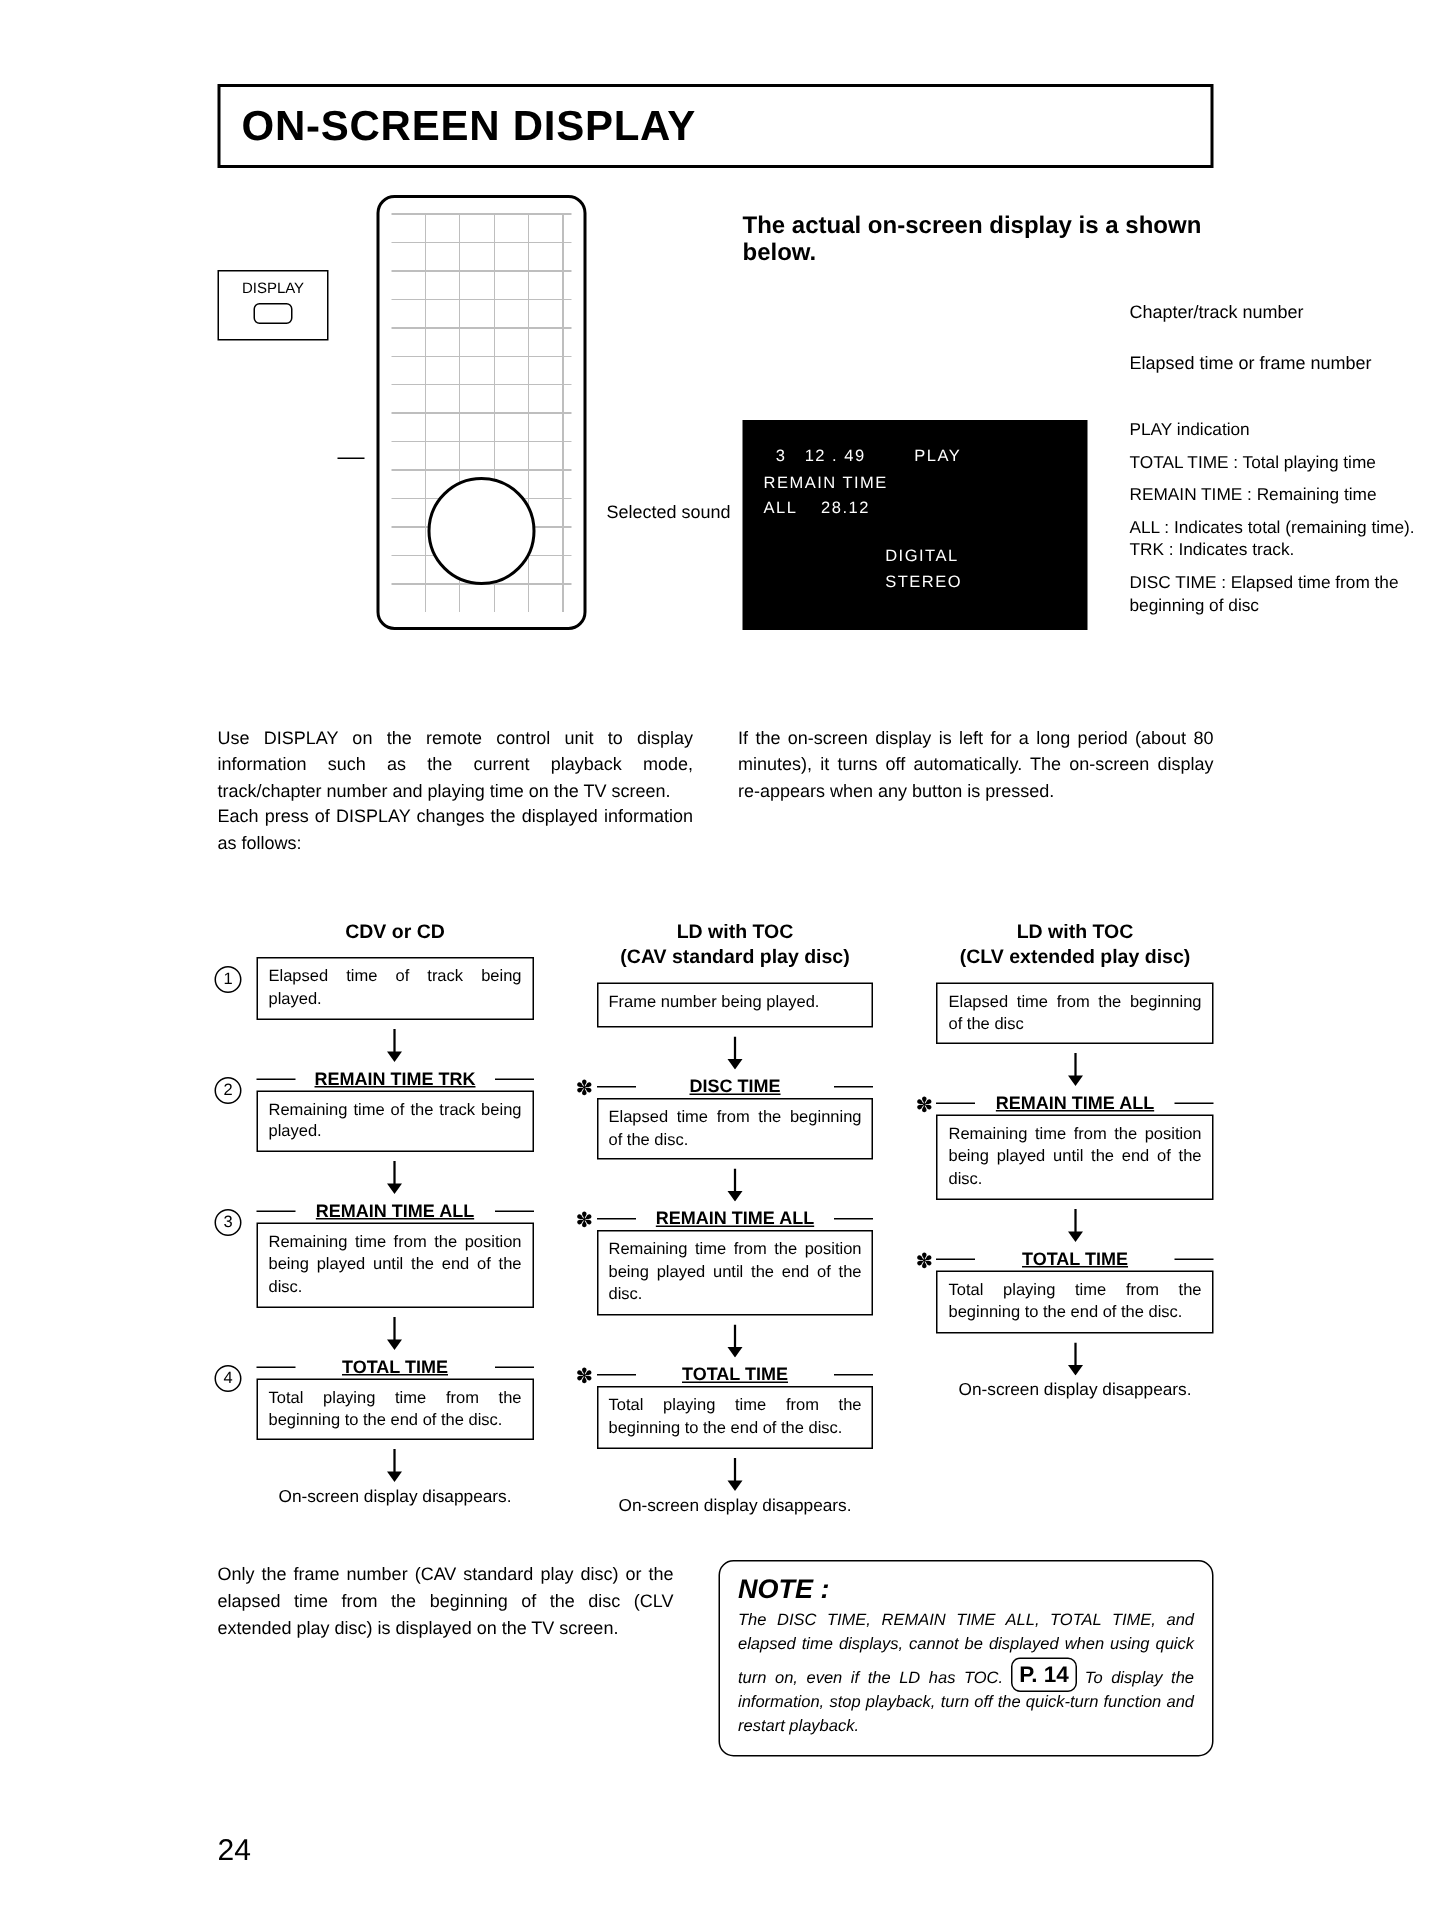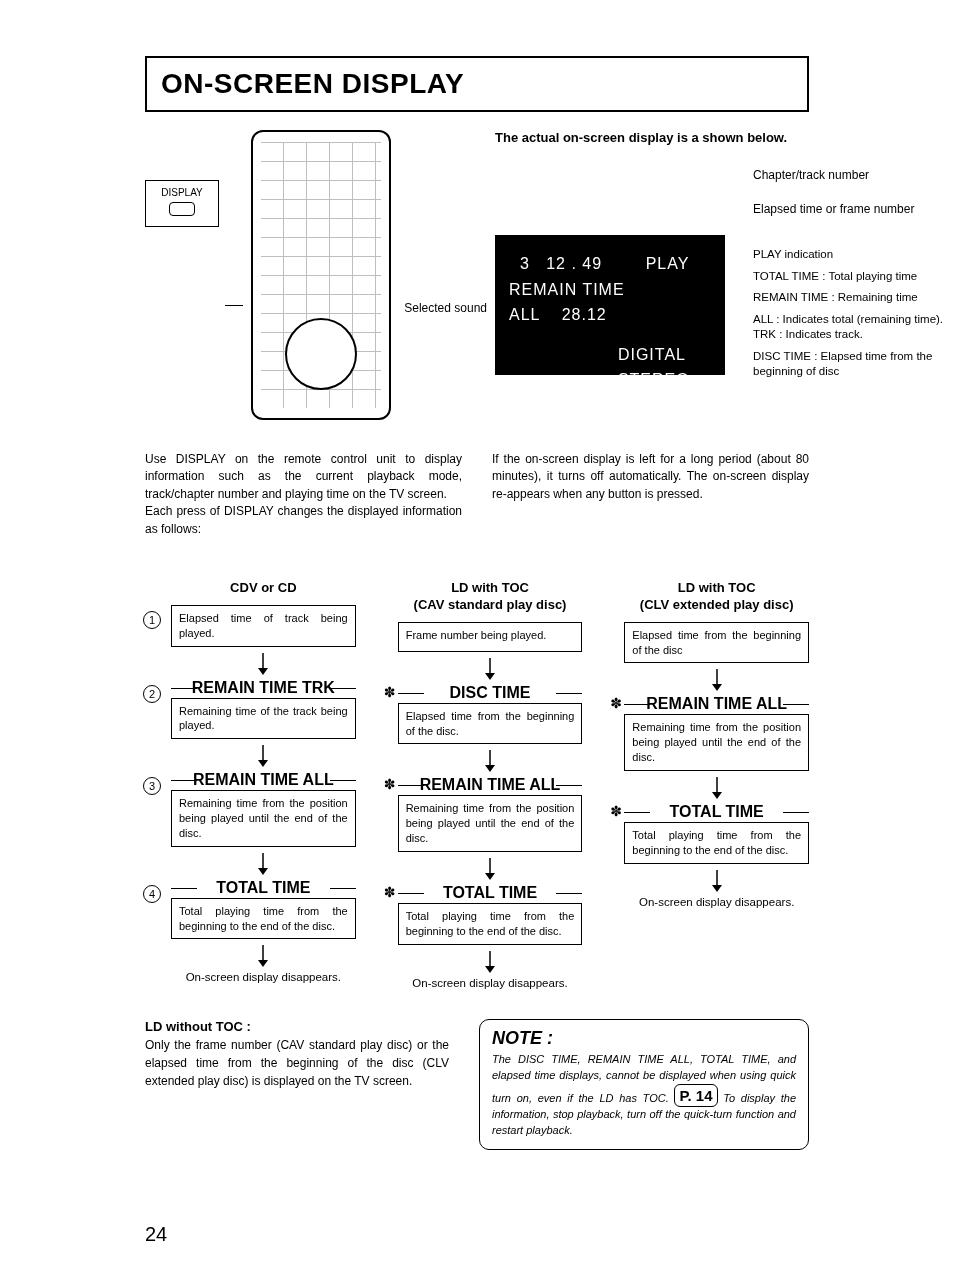--- a/index.html
+++ b/index.html
@@ -75,36 +75,36 @@
       repeating-linear-gradient(0deg,#0000 0 18px,#000 18px 19px),
       repeating-linear-gradient(90deg,#0000 0 22px,#000 22px 23px);
     opacity:.25;
   }
   .remote-svg-placeholder .dial{
     position:absolute; left:32px; bottom:28px;
     width:72px; height:72px; border:2px solid #000; border-radius:50%;
     background:#fff;
   }
   .actual-display-caption {
-    font-size: 13px;
+    font-size: 16px;
     font-weight: bold;
-    margin: 0 0 6px 0;
+    margin: 12px 0 6px 0;
   }
   .osd-block {
     position: relative;
     height: 290px;
   }
   .osd-screen {
     position: absolute;
-    left: 0; top: 84px;
+    left: 0; top: 96px;
     width: 230px; height: 140px;
     background: #000;
     color: #fff;
     font-family: Arial, sans-serif;
-    font-size: 16px;
+    font-size: 11px;
     padding: 16px 14px;
     letter-spacing: 1px;
   }
   .osd-screen .row { white-space: pre; line-height: 1.6; }
   .osd-callouts-left {
     position:absolute;
     left:-108px; top:150px;
     font-size:12px;
     text-align:right;
     width:100px;
@@ -142,24 +142,25 @@
     font-weight:bold;
     margin:0 0 8px 0;
     line-height:1.3;
   }
   .flow-item {
     position:relative;
     margin-bottom: 6px;
   }
   .flow-label {
     text-align:center;
-    font-size:16px;
+    font-size:12px;
     font-weight:bold;
     margin:2px 0 1px 0;
     position:relative;
+    text-decoration:underline;
   }
   .flow-label::before,
   .flow-label::after{
     content:"";
     position:absolute;
     top:50%;
     width:26px;
     border-top:1px solid #000;
   }
   .flow-label::before{ left:0; }
@@ -441,21 +442,20 @@
           </svg>
         </div>
 
       <div class="flow-end">On-screen display disappears.</div>
     </div>
 
   </div>
 
   <div class="bottom-row">
     <div class="bottom-left">
-      <div class="heading">LD without TOC :</div>
       <p>Only the frame number (CAV standard play disc) or the elapsed time from the beginning of the disc (CLV extended play disc) is displayed on the TV screen.</p>
     </div>
     <div class="note-box">
       <span class="note-head">NOTE :</span>
       <p>
         <span>The DISC TIME, REMAIN TIME ALL, TOTAL TIME, and elapsed time displays, cannot be displayed when using quick turn on, even if the LD has TOC. </span>
         <span class="pageref">P. 14</span>
         <span> To display the information, stop playback, turn off the quick-turn function and restart playback.</span>
       </p>
     </div>

